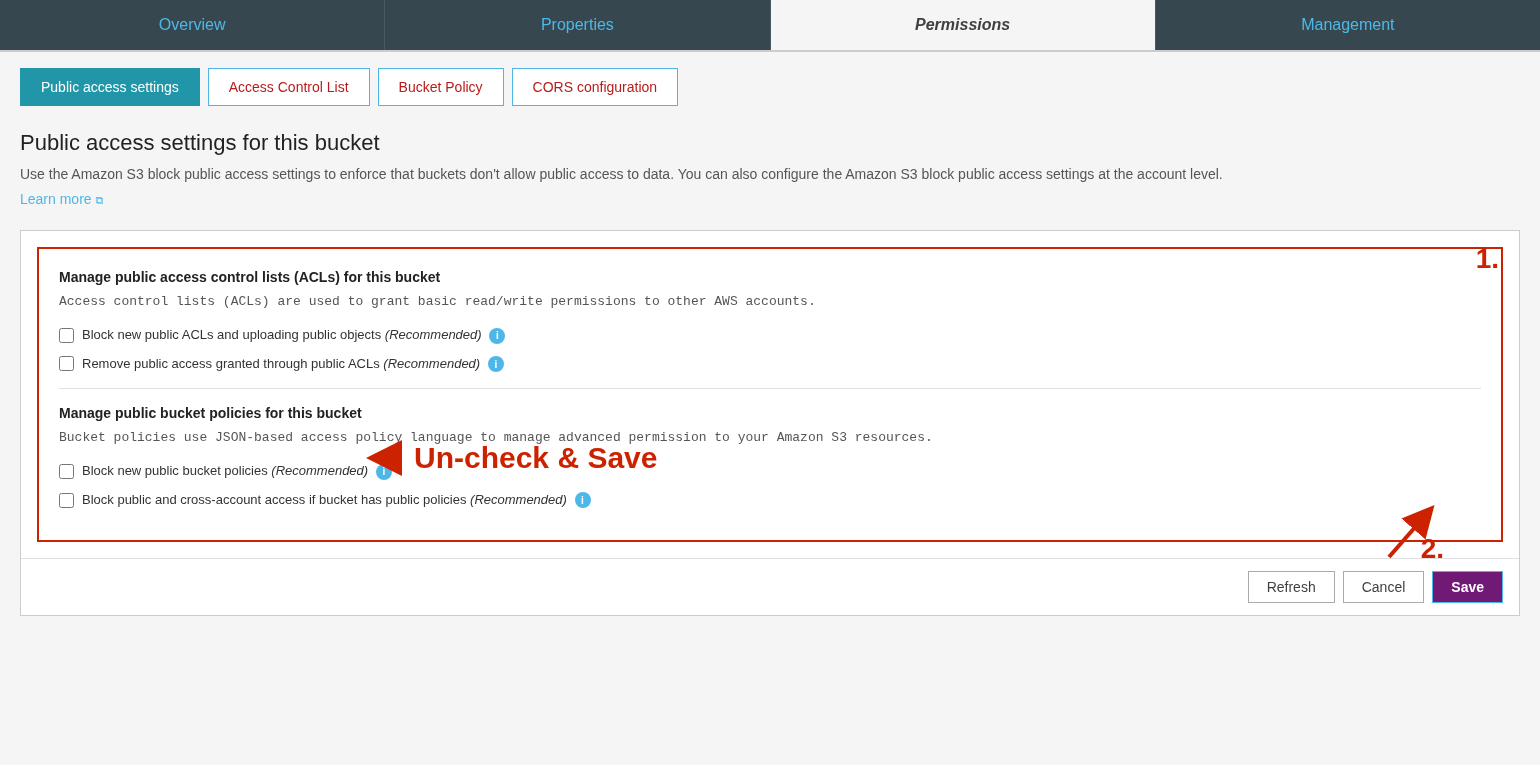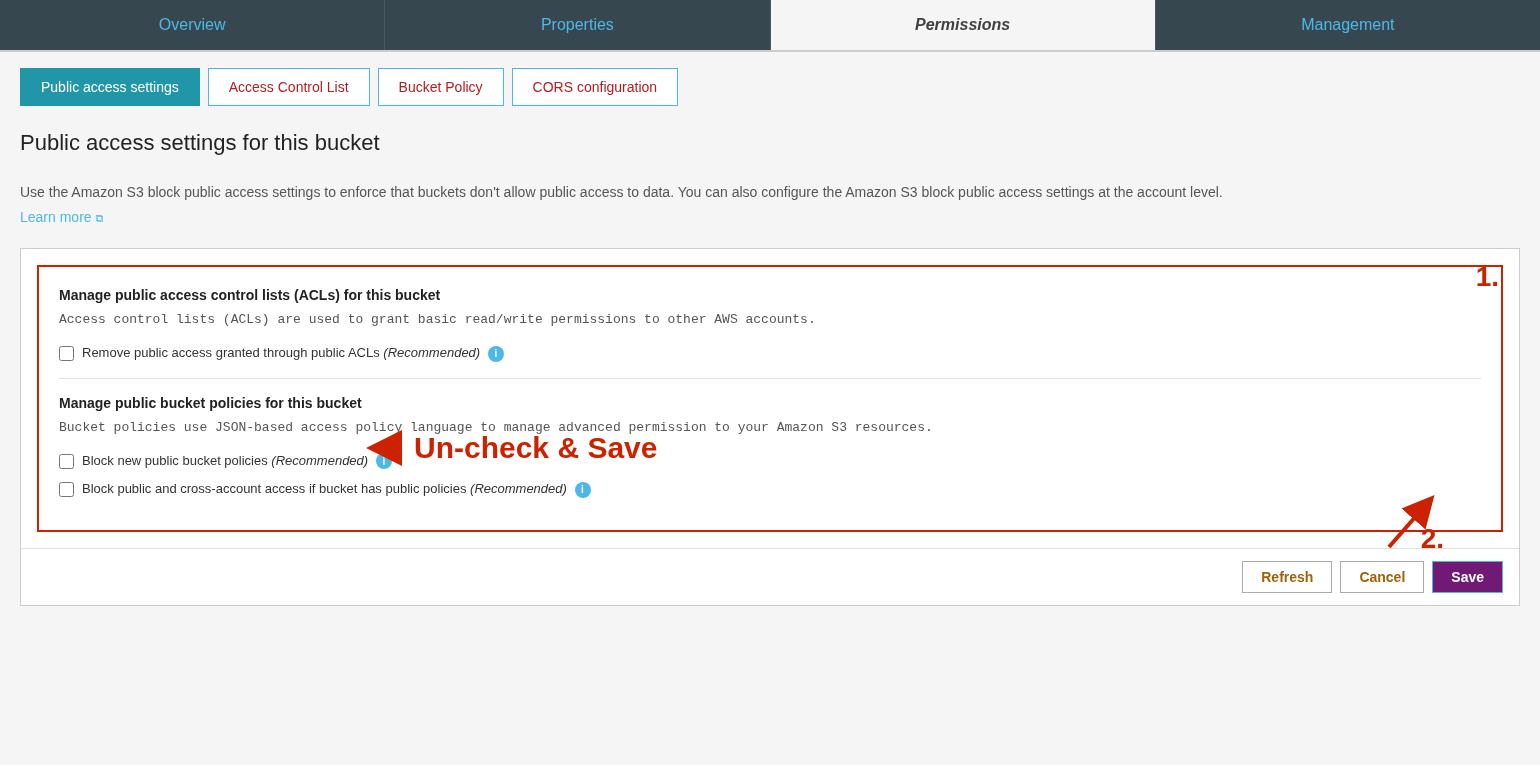--- a/index.html
+++ b/index.html
@@ -18,21 +18,21 @@
     .sub-nav { display: flex; gap: 0; padding: 16px 20px 0 20px; background: #f5f5f5; flex-wrap: wrap; gap: 8px; }
     .sub-tab {
       padding: 10px 20px; border: 1px solid #4db8e8; color: #b91c1c; background: #fff;
       cursor: pointer; font-size: 14px; font-weight: 500;
     }
     .sub-tab.active { background: #2196a8; color: #fff; border-color: #2196a8; }
 
     
     .main-content { padding: 24px 20px; background: #f5f5f5; }
 
-    .section-title { font-size: 22px; font-weight: 400; color: #222; margin-bottom: 26px; }
+    .section-title { font-size: 22px; font-weight: 400; color: #222; margin-bottom: 8px; }
 
     .description { font-size: 14px; color: #555; line-height: 1.5; margin-bottom: 4px; }
     .learn-more { color: #4db8e8; cursor: pointer; text-decoration: none; }
     .external-icon { font-size: 11px; }
 
     
     .card {
       background: #fff; border: 1px solid #ccc; padding: 0; margin-top: 20px;
       position: relative;
     }
@@ -62,22 +62,22 @@
     }
 
     .separator { border: none; border-top: 1px solid #e0e0e0; margin: 16px 0; }
 
     
     .button-row {
       display: flex; justify-content: flex-end; gap: 8px; padding: 12px 16px;
       border-top: 1px solid #e0e0e0; background: #fff;
     }
     .btn {
-      padding: 7px 18px; border: 1px solid #aaa; background: #fff; color: #a16207;
-      cursor: pointer; font-size: 14px; font-weight: bold;
+      padding: 7px 18px; border: 1px solid #aaa; background: #fff; color: #404040;
+      cursor: pointer; font-size: 14px;
     }
     .btn-primary { background: #701a75; color: #fff; border-color: #4db8e8; font-weight: 600; }
   </style>
 </head>
 <body>
 
 <nav class="top-nav">
   <div class="nav-tab">Overview</div>
   <div class="nav-tab">Properties</div>
   <div class="nav-tab active">Permissions</div>
@@ -103,20 +103,28 @@
   <div class="card" style="position:relative;">
 
     <div class="red-section">
 
       <div class="section-number">1.</div>
 
       <div>
         <div class="manage-heading">Manage public access control lists (ACLs) for this bucket</div>
         <div class="manage-desc">Access control lists (ACLs) are used to grant basic read/write permissions to other AWS accounts.</div>
 
+        <div class="checkbox-row">
+          <input type="checkbox" id="block-new-acls" style="">
+          <label class="checkbox-label" for="block-new-acls">
+            <span>Block new public ACLs and uploading public objects</span>
+            <span class="recommended"> <span>(Recommended)</span></span>
+            <span class="info-icon">i</span>
+          </label>
+        </div>
 
         <div class="checkbox-row">
           <input type="checkbox" id="remove-public-acls" style="">
           <label class="checkbox-label" for="remove-public-acls">
             <span>Remove public access granted through public ACLs</span>
             <span class="recommended"> <span>(Recommended)</span></span>
             <span class="info-icon">i</span>
           </label>
         </div>
       </div>

